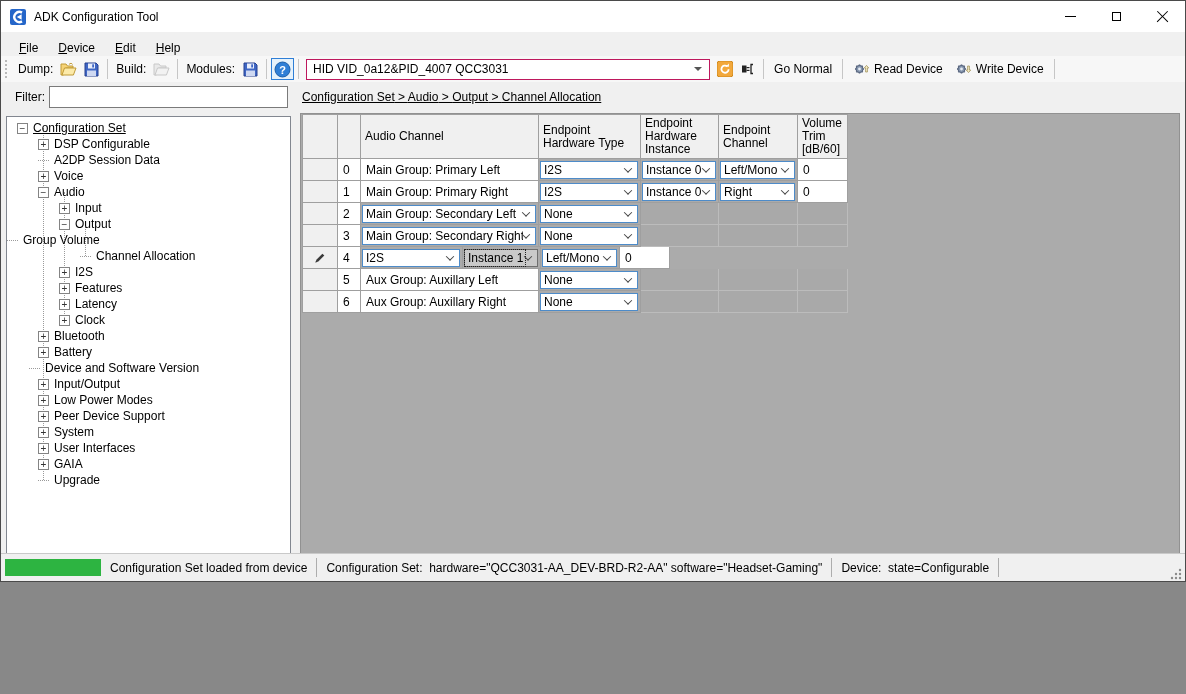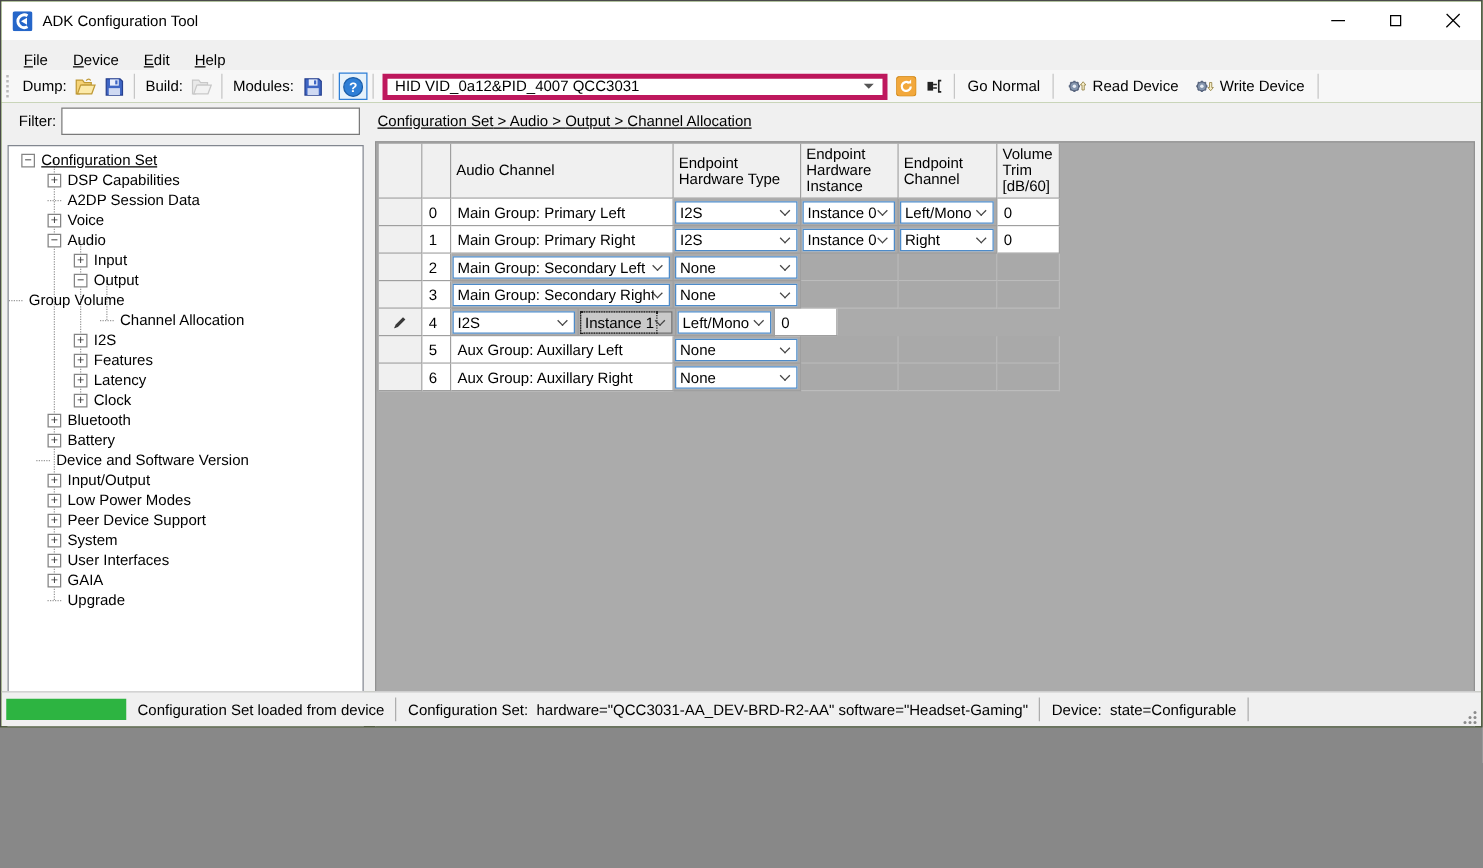--- a/index.html
+++ b/index.html
@@ -25,21 +25,21 @@
   .menu-item { display:inline-block; padding:9px 10px; }
   .menu-item::first-letter { text-decoration:underline; }
 
   
   .toolbar { position:absolute; left:0; top:55px; right:0; height:26px; background:#f7f7f7; display:flex; align-items:center; }
   .grip { width:4px; height:18px; border-left:2px dotted #b9b9b9; margin:0 5px 0 4px; }
   .tb-label { margin:0 4px 0 4px; }
   .tb-btn { background:transparent; border:1px solid transparent; width:23px; height:22px; display:flex; align-items:center; justify-content:center; padding:0; }
   .tb-btn.toggled { border:1px solid #2f7fd6; background:#e6f2fb; }
   .tb-sep { width:0; height:20px; border-left:1px solid #c6c6c6; margin:0 4px; }
-  .tb-combo { width:404px; height:21px; background:#fff; border:4px solid #be185d; display:flex; align-items:center; margin:0 3px;justify-content:flex-end; }
+  .tb-combo { width:404px; height:21px; background:#fff; border:1px solid #be185d; display:flex; align-items:center; margin:0 3px;justify-content:flex-end; }
   .tb-combo .val { padding-left:6px; flex:1; white-space:nowrap; overflow:hidden; }
   .tb-combo .arrow { width:0; height:0; border-left:4px solid transparent; border-right:4px solid transparent; border-top:4px solid #555; margin-right:7px; }
   .tb-textbtn { background:transparent; border:none; font-family:inherit; font-size:12px; display:flex; align-items:center; gap:4px; padding:3px 6px; }
 
   
   .filterrow { position:absolute; left:0; top:81px; right:0; height:30px; background:#f0f0f0; }
   .filter-label { position:absolute; left:14px; top:8px; }
   .filter-input { position:absolute; left:48px; top:4px; width:239px; height:22px; border:1px solid #7a7a7a; background:#fff; font-family:inherit; font-size:12px; padding:0 4px; }
   .breadcrumb { position:absolute; left:301px; top:8px; white-space:nowrap; }
   .bc-link { text-decoration:underline; cursor:pointer; }
@@ -221,21 +221,21 @@
       <div class="vline" style="left:36px; top:11px; height:352px;"></div>
       <div class="vline" style="left:57px; top:75px; height:128px;"></div>
       <div class="vline" style="left:78px; top:107px; height:32px;"></div>
       <div class="tree">
           <div class="tree-item" style="padding-left: 10px;">
             <span class="tree-box">−</span>
             <span class="tree-label underline">Configuration Set</span>
           </div>
           <div class="tree-item" style="padding-left: 31px;">
             <span class="tree-box">+</span>
-            <span class="tree-label">DSP Capabilities</span>
+            <span class="tree-label">DSP Configurable</span>
           </div>
           <div class="tree-item" style="padding-left: 31px;">
             <span class="tree-dash"></span>
             <span class="tree-label">A2DP Session Data</span>
           </div>
           <div class="tree-item" style="padding-left: 31px;">
             <span class="tree-box">+</span>
             <span class="tree-label">Voice</span>
           </div>
           <div class="tree-item" style="padding-left: 31px;">

